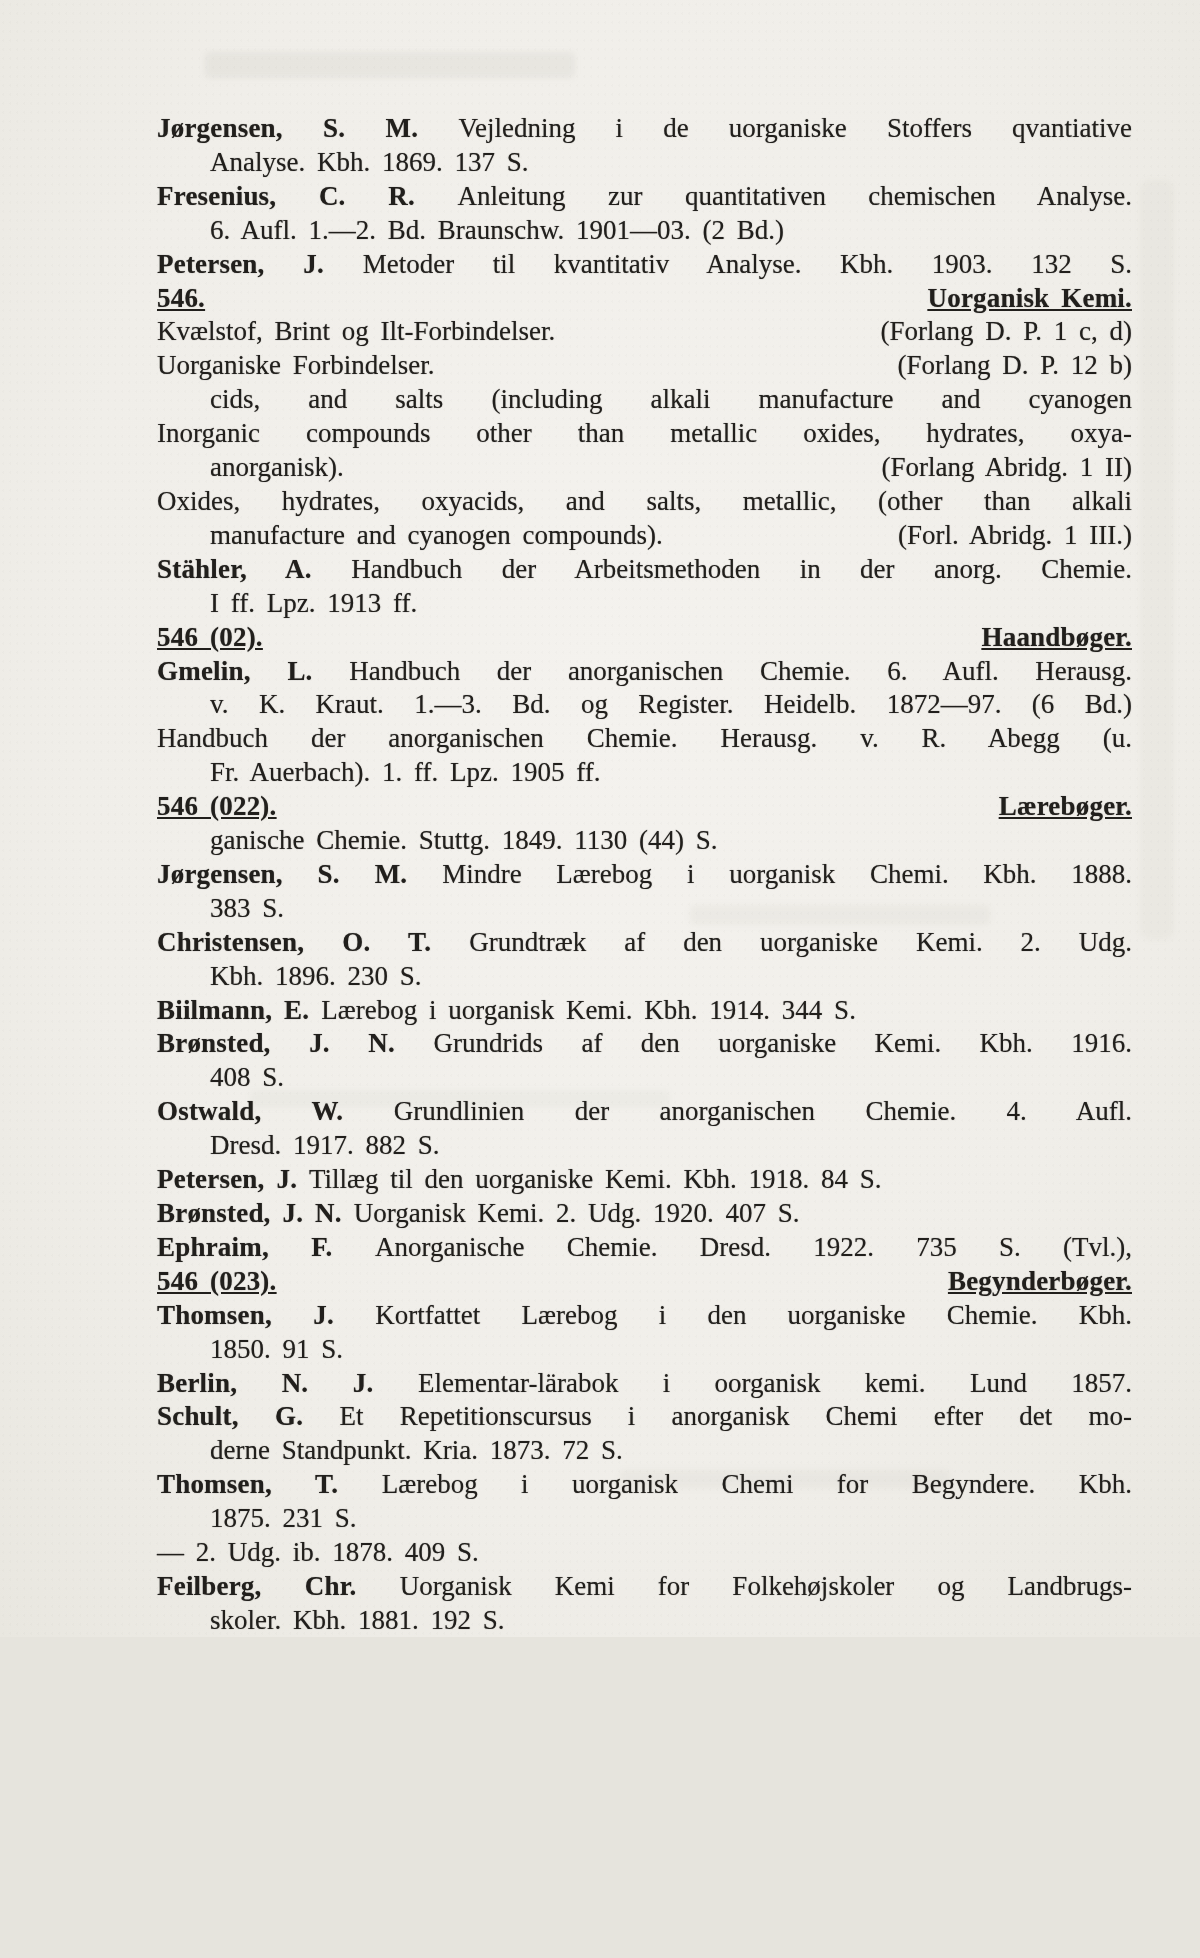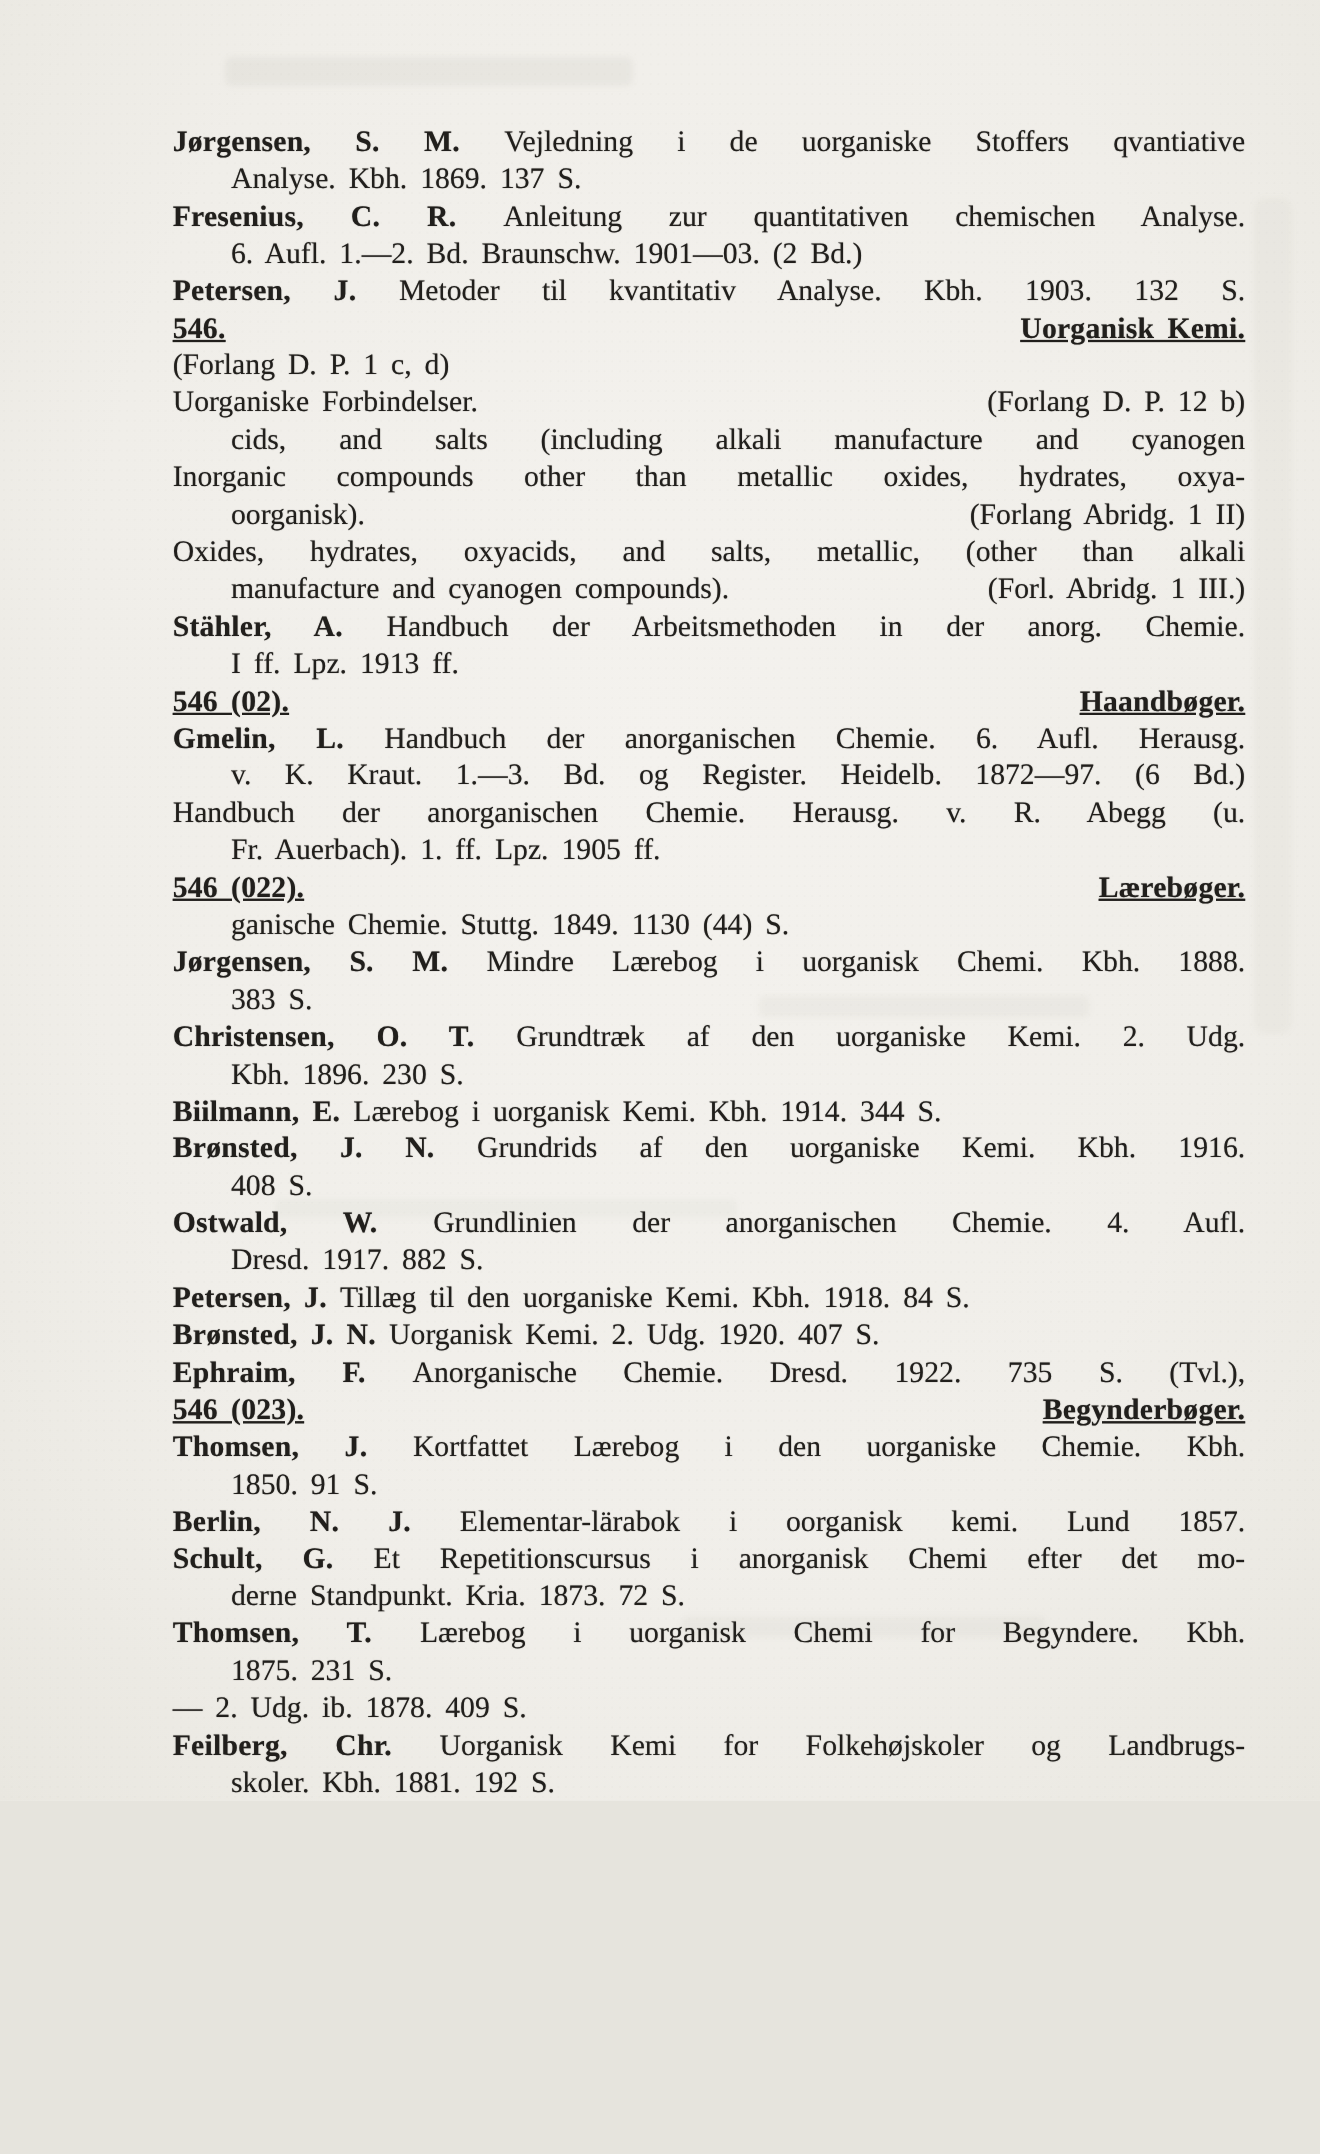--- a/index.html
+++ b/index.html
@@ -90,30 +90,31 @@
       <div class="line first just"><span class="author">Jørgensen, S. M. </span>Vejledning i de uorganiske Stoffers qvantiative</div>
       <div class="line cont">Analyse. Kbh. 1869. 137 S.</div>
       <div class="line first just"><span class="author">Fresenius, C. R. </span>Anleitung zur quantitativen chemischen Analyse.</div>
       <div class="line cont">6. Aufl. 1.—2. Bd. Braunschw. 1901—03. (2 Bd.)</div>
       <div class="line first just"><span class="author">Petersen, J. </span>Metoder til kvantitativ Analyse. Kbh. 1903. 132 S.</div>
       <div class="line section">
         <span class="code">546.</span>
         <span class="title">Uorganisk Kemi.</span>
       </div>
       <div class="line split">
+        <span>Kvælstof, Brint og Ilt-Forbindelser.</span>
         <span class="annot">(Forlang D. P. 1 c, d)</span>
       </div>
       <div class="line split">
         <span>Uorganiske Forbindelser.</span>
         <span class="annot">(Forlang D. P. 12 b)</span>
       </div>
       <div class="line cont just">cids, and salts (including alkali manufacture and cyanogen</div>
       <div class="line plain just">Inorganic compounds other than metallic oxides, hydrates, oxya-</div>
       <div class="line split-cont">
-        <span>oorganisk).</span>
+        <span>anorganisk).</span>
         <span class="annot">(Forlang Abridg. 1 II)</span>
       </div>
       <div class="line plain just">Oxides, hydrates, oxyacids, and salts, metallic, (other than alkali</div>
       <div class="line split-cont">
         <span>manufacture and cyanogen compounds).</span>
         <span class="annot">(Forl. Abridg. 1 III.)</span>
       </div>
       <div class="line first just"><span class="author">Stähler, A. </span>Handbuch der Arbeitsmethoden in der anorg. Chemie.</div>
       <div class="line cont">I ff. Lpz. 1913 ff.</div>
       <div class="line section">

